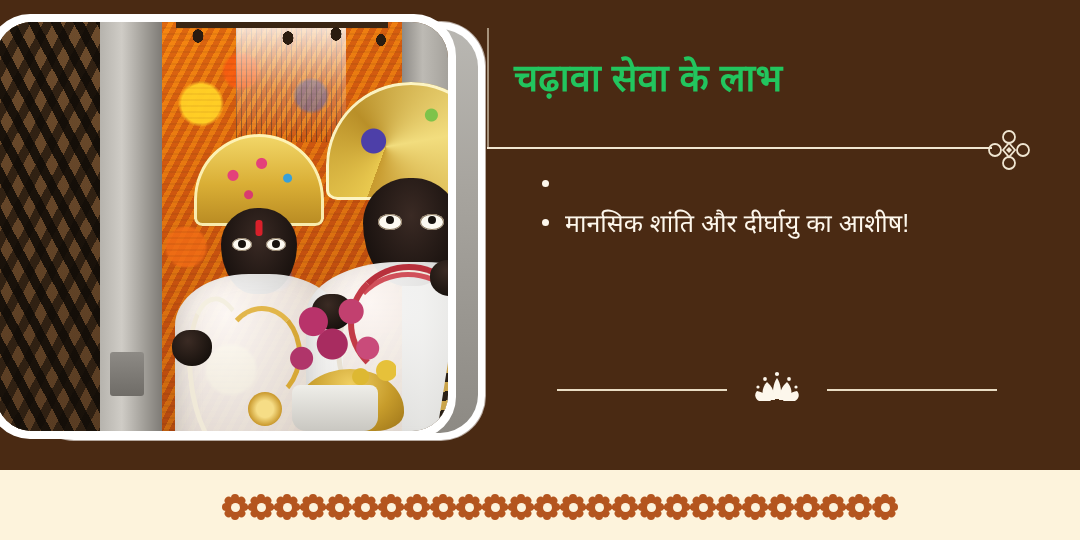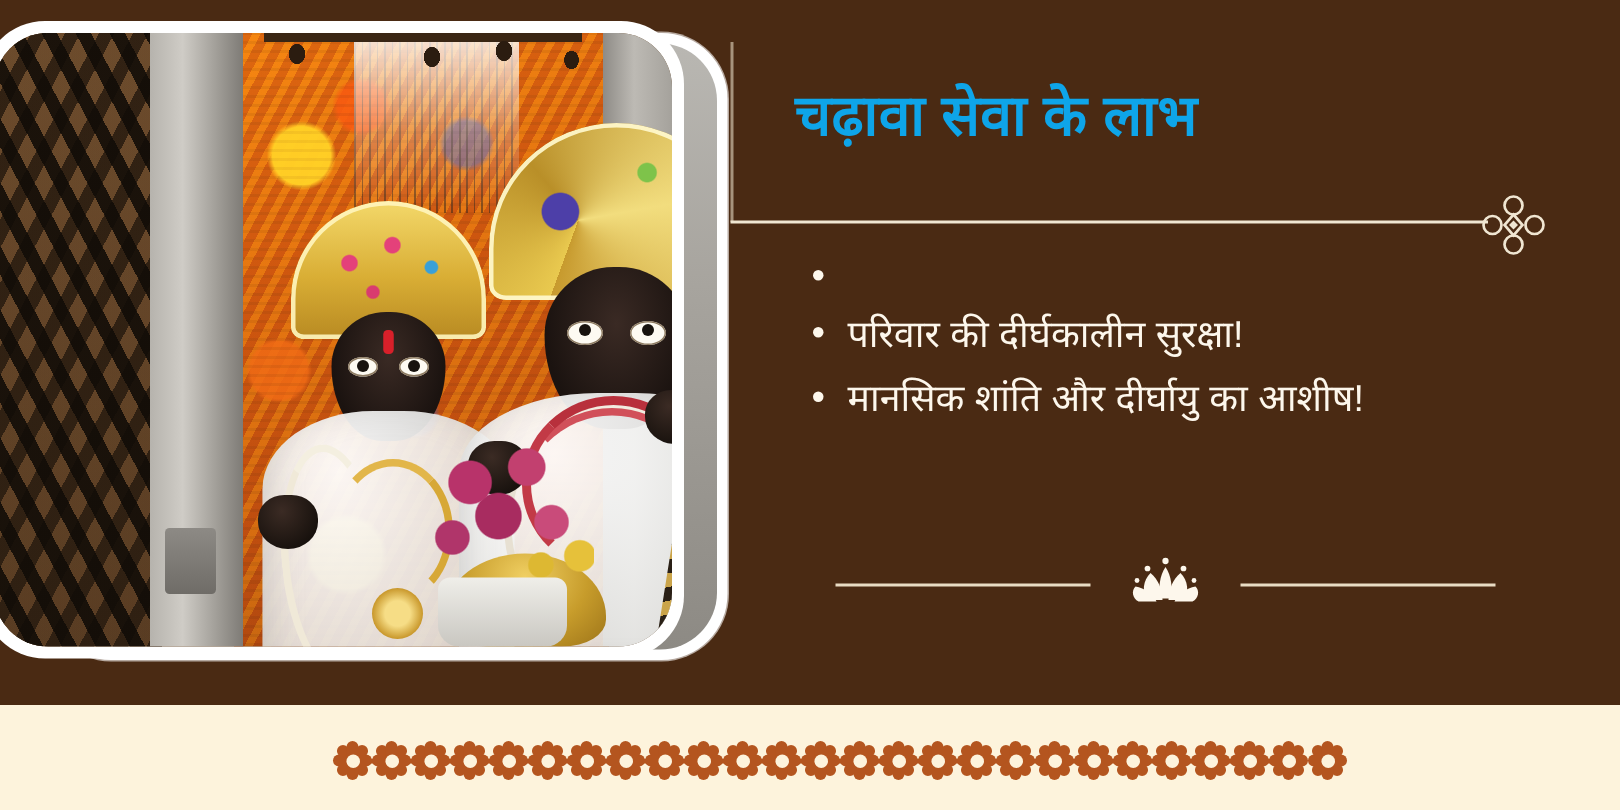--- a/index.html
+++ b/index.html
@@ -295,25 +295,25 @@
     top: 0;
     width: 593px;
     height: 470px;
   }
   .v-rule {
     position:absolute; left:0; top:28px; width:2px; height:120px;
     background: rgba(244,233,212,.55);
   }
   .title {
     position: absolute;
-    left: 43px;
+    left: 27px;
     top: 56px;
     font-size: 38px;
     font-weight: bold;
-    color: #0ea5e9;
+    color: #22c55e;
     letter-spacing: .2px;
     white-space: nowrap;
     line-height: 1.2;
   }
   .rule-row {
     position:absolute; left:0; top:147px; width:593px; height:2px;
   }
   .rule-line {
     position:absolute; left:0; top:0; width:505px; height:2px;
     background: #f0e6d2;
@@ -489,24 +489,20 @@
             <path d="M24 13 L30 20 L24 27 L18 20 Z"></path>
           </g>
           <path d="M24 17 L27 20 L24 23 L21 20 Z" fill="#f0e6d2"></path>
         </svg>
       </div>
     </div>
 
     <ul class="bullets">
       <li>
         <span class="dot"></span>
-      </li>
-      <li>
-        <span class="dot"></span>
-        <span>परिवार की दीर्घकालीन सुरक्षा!</span>
       </li>
       <li>
         <span class="dot"></span>
         <span>मानसिक शांति और दीर्घायु का आशीष!</span>
       </li>
     </ul>
 
     <div class="lotus-divider">
       <div class="ld-line ld-left"></div>
       <div class="ld-line ld-right"></div>

